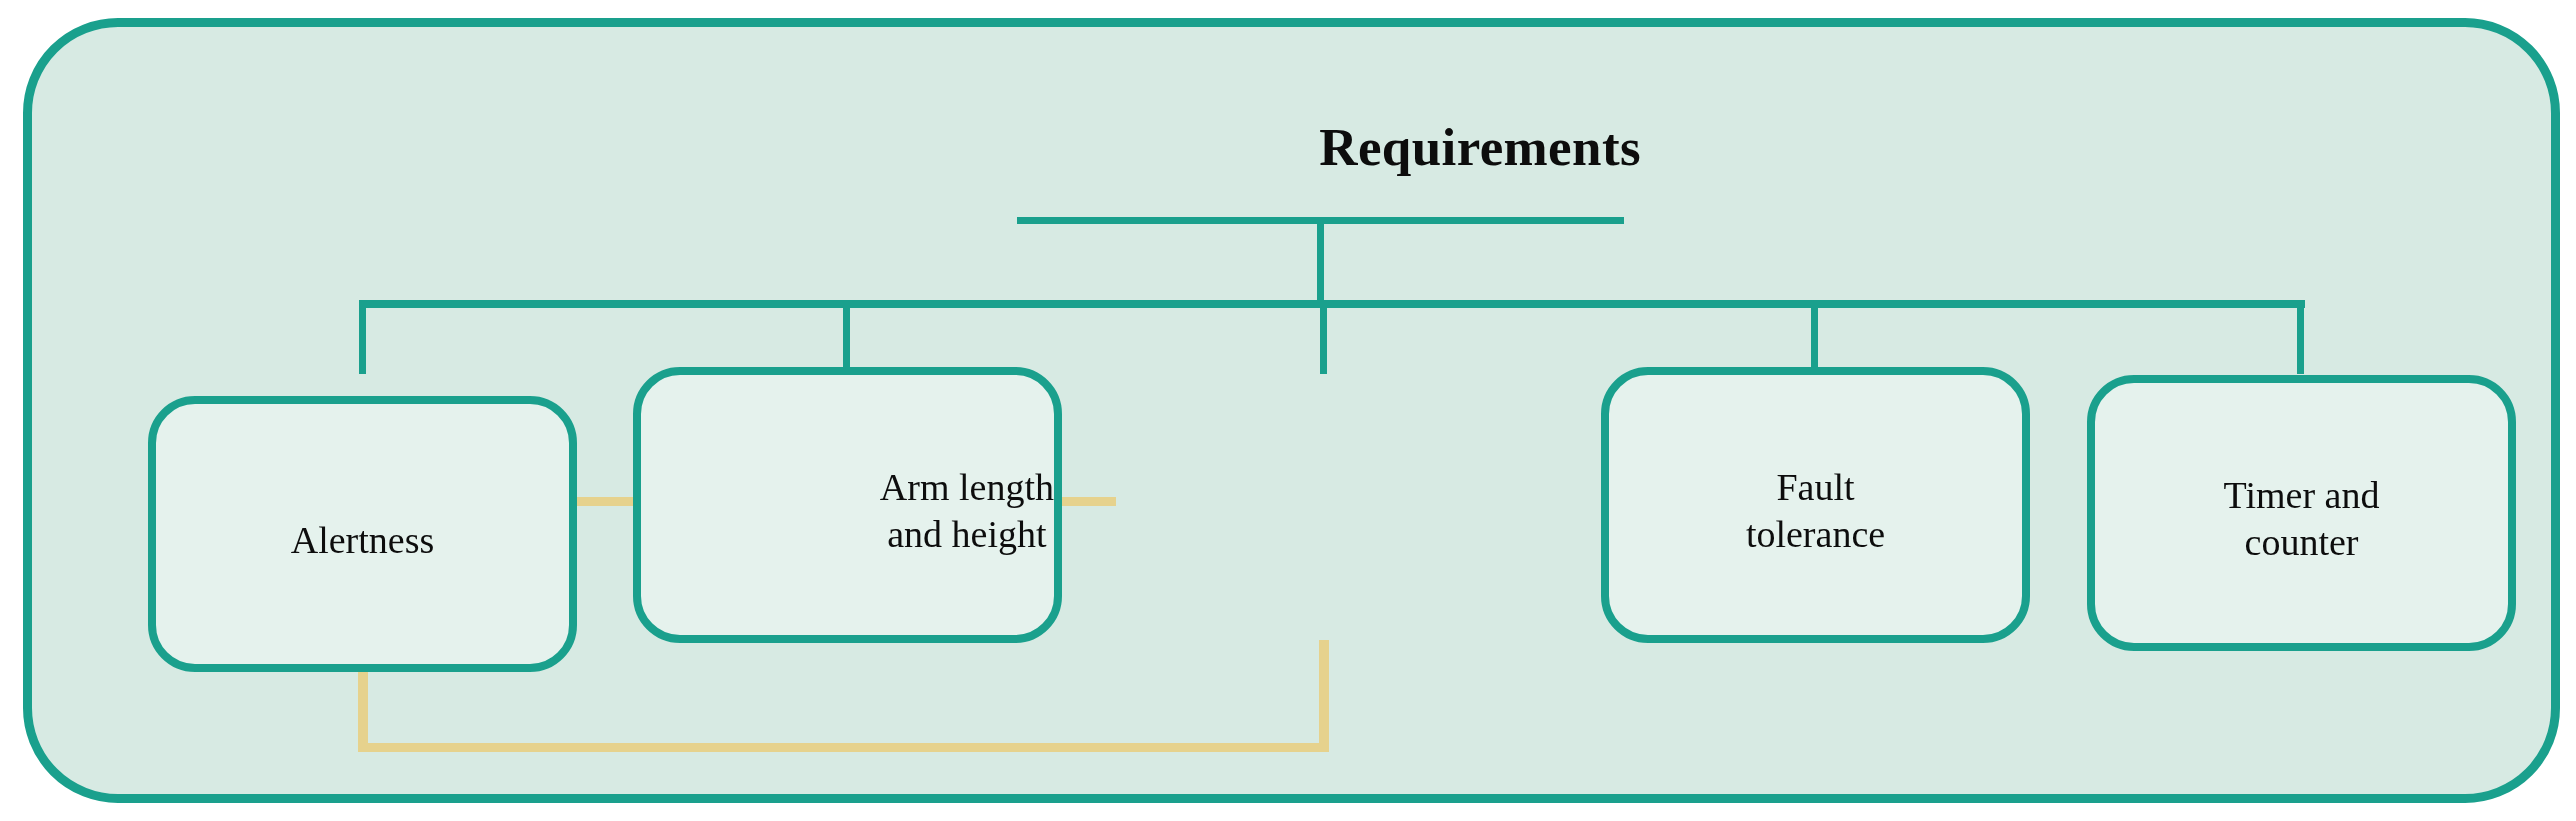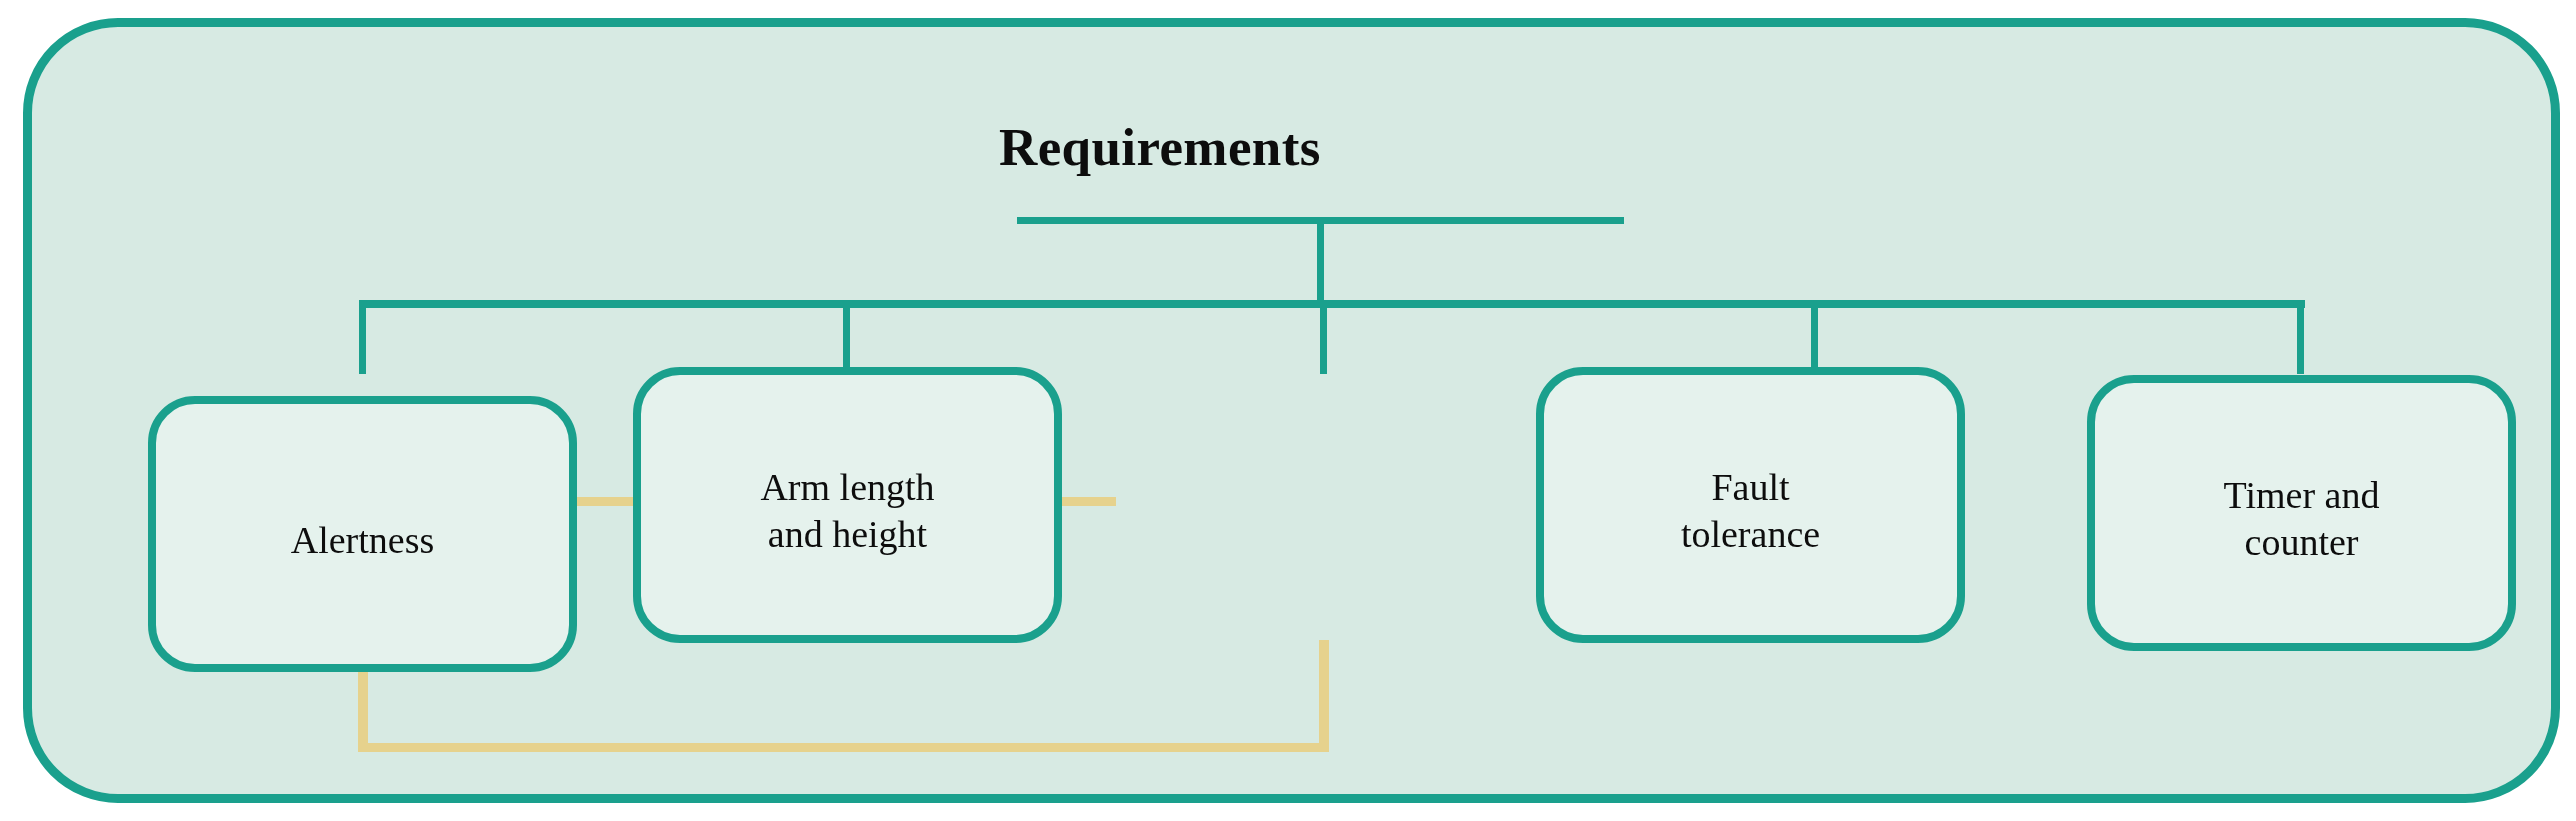--- a/index.html
+++ b/index.html
@@ -17,21 +17,21 @@
     width: 2537px; height: 785px;
     box-sizing: border-box;
     background: #d7eae3;
     border: 9.6px solid #1aa08d;
     border-radius: 95px;
   }
   .diagram-title {
     position: absolute;
     left: 967px; top: 90px;
     width: 642px;
-    text-align: left;
+    text-align: right;
     font-size: 53px;
     font-weight: bold;
     color: #0d0d0d;
     letter-spacing: 0.4px;
   }
   .tline { position: absolute; background: #1aa08d; }
   .yline { position: absolute; background: #e6d28d; }
   .node {
     position: absolute;
     top: 340px;
@@ -56,23 +56,23 @@
   .title-underline { left: 985px; top: 190px; width: 607px; height: 7.2px; }
   .root-stem      { left: 1285px; top: 190px; width: 7.2px;  height: 90px; }
   .bus-line       { left: 331px;  top: 273px; width: 1942px; height: 8px; }
   .drop-1 { left: 327px;  top: 273px; width: 7.2px; height: 74px; }
   .drop-2 { left: 811px; top: 273px; width: 7.2px; height: 74px; }
   .drop-3 { left: 1288px; top: 273px; width: 7.2px; height: 74px; }
   .drop-4 { left: 1779px; top: 273px; width: 7.2px; height: 74px; }
   .drop-5 { left: 2265px; top: 273px; width: 7.2px; height: 74px; }
   
   .node-1 { left: 116px; margin-top: 29px; }
-  .node-2 { left: 601px; }
+  .node-2 { left: 601px; justify-content: flex-end; }
   .node-3 { left: 1078px; }
-  .node-4 { left: 1504px; }
+  .node-4 { left: 1569px; }
   .node-5 { left: 2055px; margin-top: 8px; }
   
   .link-1-2        { left: 539px;  top: 470px; width: 68px;  height: 9.6px; }
   .link-2-3        { left: 1024px; top: 470px; width: 60px;  height: 9.6px; }
   .u-link-left     { left: 326px;  top: 613px; width: 9.6px;  height: 112px; }
   .u-link-bottom   { left: 326px;  top: 716px; width: 971px; height: 9.6px; }
   .u-link-right    { left: 1287px; top: 613px; width: 9.6px;  height: 112px; }
 </style>
 </head>
 <body>

